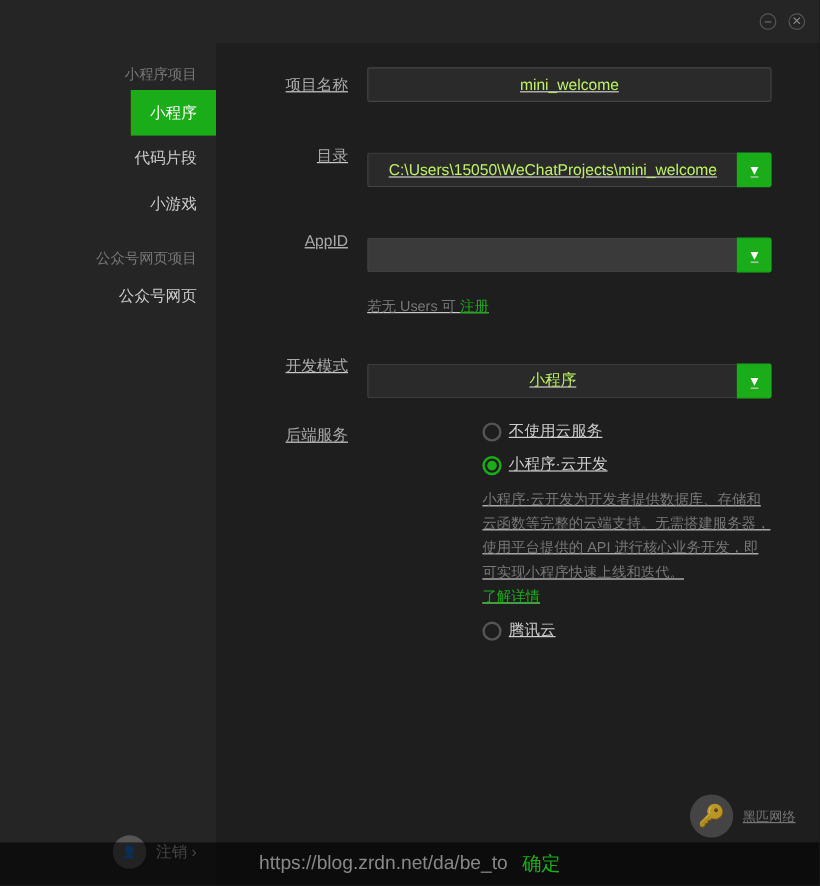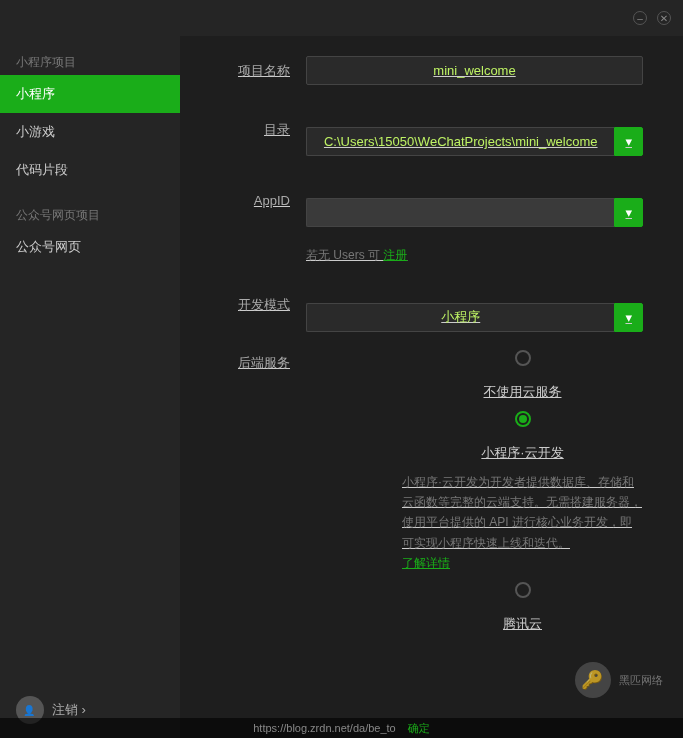--- a/index.html
+++ b/index.html
@@ -41,20 +41,21 @@
     }
 
     
     .sidebar {
       width: 180px;
       background: #252525;
       flex-shrink: 0;
       display: flex;
       flex-direction: column;
       padding-top: 10px;
+      align-items: flex-end;
     }
 
     .sidebar-section-label {
       color: #777;
       font-size: 12px;
       padding: 8px 16px 4px 16px;
     }
 
     .sidebar-item {
       padding: 10px 16px;
@@ -203,25 +204,24 @@
       border-right: none;
     }
 
     
     .backend-section {
       margin-left: 96px;
     }
 
     .radio-row {
       display: flex;
-      align-items: center;
-      gap: 17px;
+      align-items: flex-end;
+      gap: 6px;
       margin-bottom: 10px;
       cursor: pointer;
-      flex-direction: column;
     }
 
     .radio-circle {
       width: 16px; height: 16px;
       border-radius: 50%;
       border: 2px solid #555;
       display: flex; align-items: center; justify-content: center;
       flex-shrink: 0;
     }
     .radio-circle.checked {
@@ -260,33 +260,34 @@
     .watermark-icon {
       width: 36px; height: 36px;
       background: #555;
       border-radius: 50%;
       display: flex; align-items: center; justify-content: center;
       font-size: 18px;
     }
     .watermark-text {
       color: #999;
       font-size: 11px;
+      text-decoration: underline;
     }
 
     
     .footer-bar {
       position: absolute;
       bottom: 0;
       left: 0; right: 0;
-      height: 20px;
+      height: 36px;
       background: rgba(0,0,0,0.6);
       display: flex;
       align-items: center;
       justify-content: center;
-      font-size: 11px;
+      font-size: 16px;
       color: #888;
     }
   </style>
 </head>
 <body>
 
 <div class="titlebar">
   <div class="titlebar-btn minimize">
     <span>–</span>
   </div>
@@ -294,22 +295,22 @@
     <span>✕</span>
   </div>
 </div>
 
 <div class="layout">
 
   <div class="sidebar">
     <div class="sidebar-section-label">小程序项目</div>
 
     <div class="sidebar-item active">小程序</div>
+    <div class="sidebar-item">代码片段</div>
     <div class="sidebar-item">小游戏</div>
-    <div class="sidebar-item">代码片段</div>
 
     <div class="sidebar-section-label" style="margin-top:10px;">公众号网页项目</div>
     <div class="sidebar-item">公众号网页</div>
 
     <div class="sidebar-bottom">
       <div class="sidebar-avatar">
         <span>👤</span>
       </div>
       <span class="sidebar-logout">注销 ›</span>
     </div>

